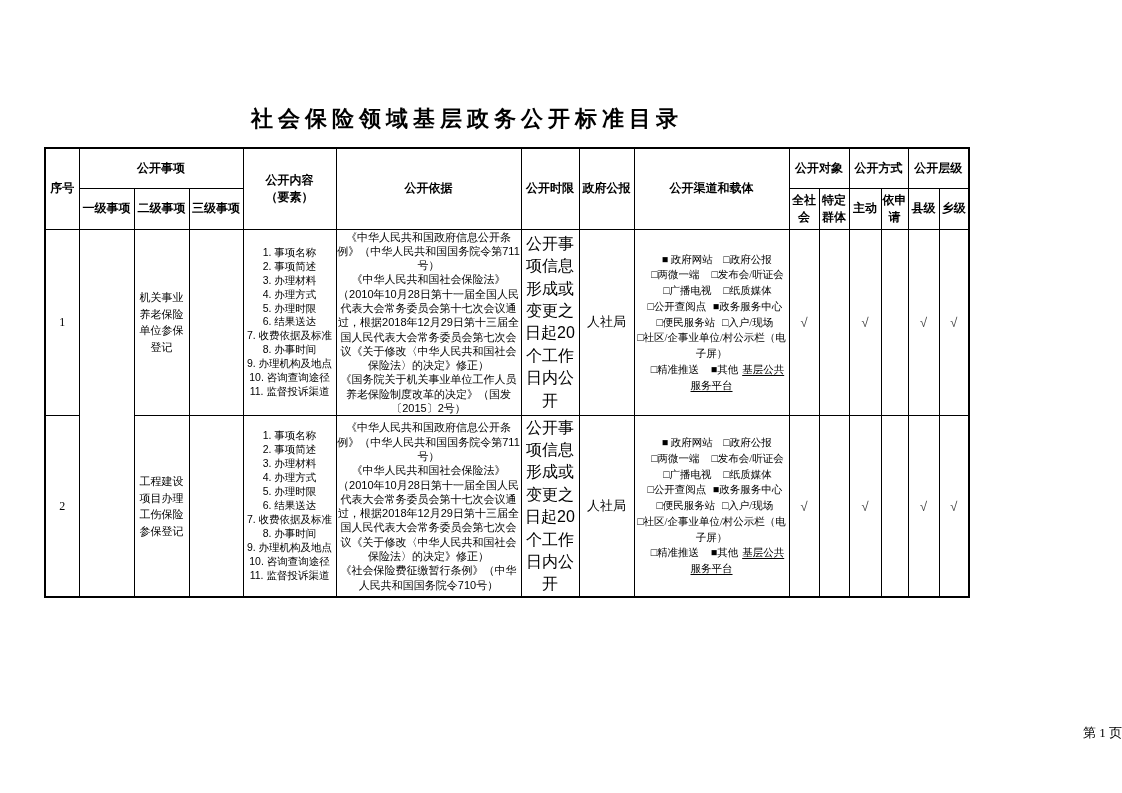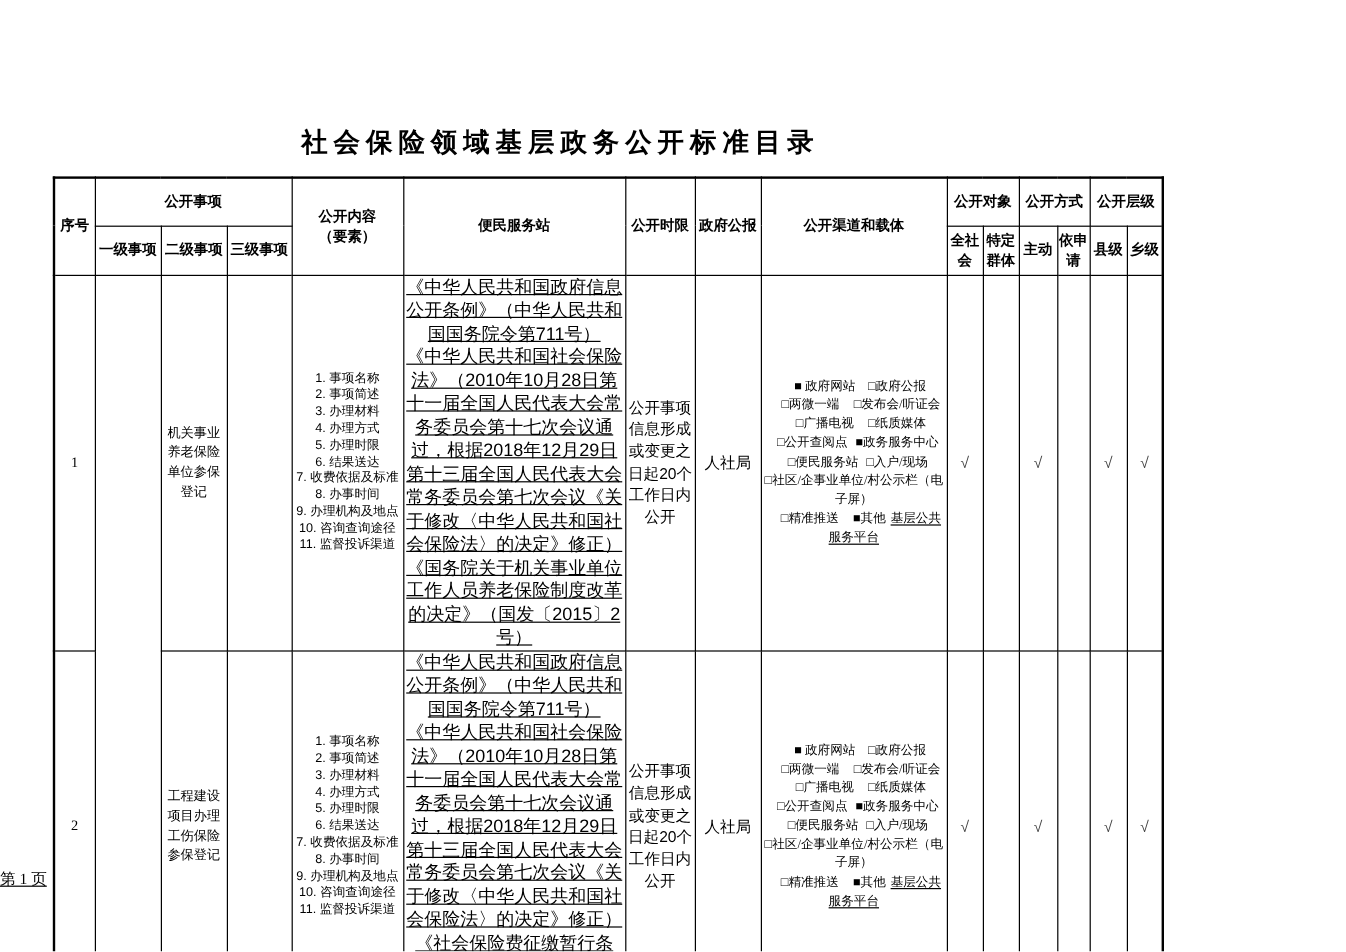--- a/index.html
+++ b/index.html
@@ -34,44 +34,42 @@
   tr.dr2{height:181px;}
   .pre{white-space:pre-line;margin-left:42px;}
   .cell-index{font-family:"Liberation Serif",serif;font-size:12px;}
   .cell-item{font-size:11px;line-height:1.5;padding:0 5px;}
   .cell-content{
     font-size:10.5px;line-height:1.33;
     text-align:left;padding:0 2px 0 8px;
     white-space:pre-line;
   }
   .cell-basis{
-    font-size:15px;line-height:1.3;
+    font-size:11px;line-height:1.3;
     text-align:left;padding:0 3px;
     white-space:pre-line;
-    text-decoration:underline;
-  }
-  .cell-time{font-size:13px;line-height:1.4;padding:0 7px;margin-top:41px;}
+  }
+  .cell-time{font-size:16px;line-height:1.4;padding:0 7px;margin-top:41px;}
   .cell-subject{font-size:13px;}
   .cell-channels{
     font-size:10.5px;line-height:1.5;
     text-align:left;padding:2px 2px 2px 4px;
   }
   .ch-line{display:block;font-family:Liberation Serif, serif;}
   .ch-l{display:inline-block;width:72px;white-space:nowrap;}
   .ch-other{
     text-decoration:underline;text-underline-offset:2px;
     margin-left:4px;
   }
   .cell-check{font-size:13px;color:#444;}
   .footer{
     position:absolute;top:724px;left:0;width:1122px;
-    text-align:left;
+    text-align:right;
     font-family:"Liberation Serif",serif;
     font-size:13px;
-    text-decoration:underline;
   }
 </style>
 </head>
 <body>
 
 <div class="page">
 
   <h1 class="title">社会保险领域基层政务公开标准目录</h1>
 
   <table class="doc-table">
@@ -91,21 +89,21 @@
       <col style="width:27px">
         <col style="width:31px">
         <col style="width:30px">
     </colgroup>
     <thead>
       <tr class="hr1">
         <th rowspan="2">序号</th>
         <th colspan="3">公开事项</th>
         <th rowspan="2" class="pre">公开内容
 （要素）</th>
-        <th rowspan="2">便民服务站</th>
+        <th rowspan="2">公开依据</th>
         <th rowspan="2">公开时限</th>
         <th rowspan="2">政府公报</th>
         <th rowspan="2">公开渠道和载体</th>
         <th colspan="2">公开对象</th>
         <th colspan="2">公开方式</th>
         <th colspan="2">公开层级</th>
       </tr>
       <tr class="hr2">
         <th>一级事项</th>
         <th>二级事项</th>

